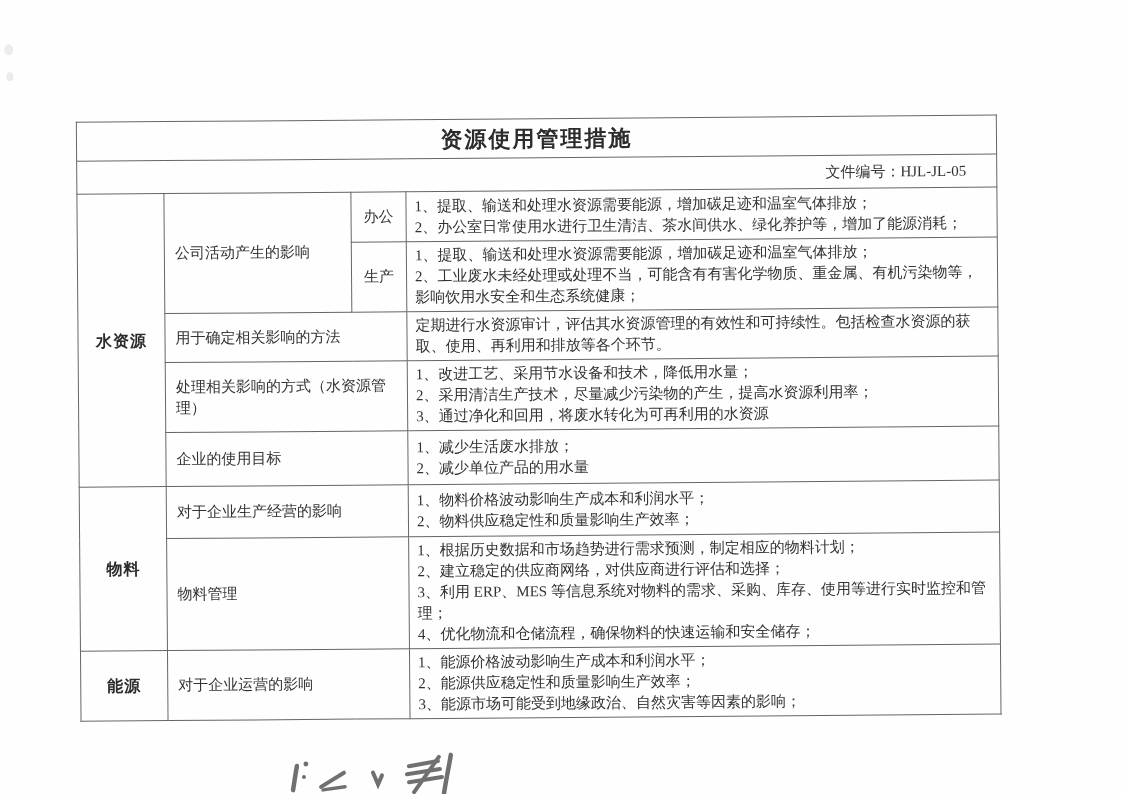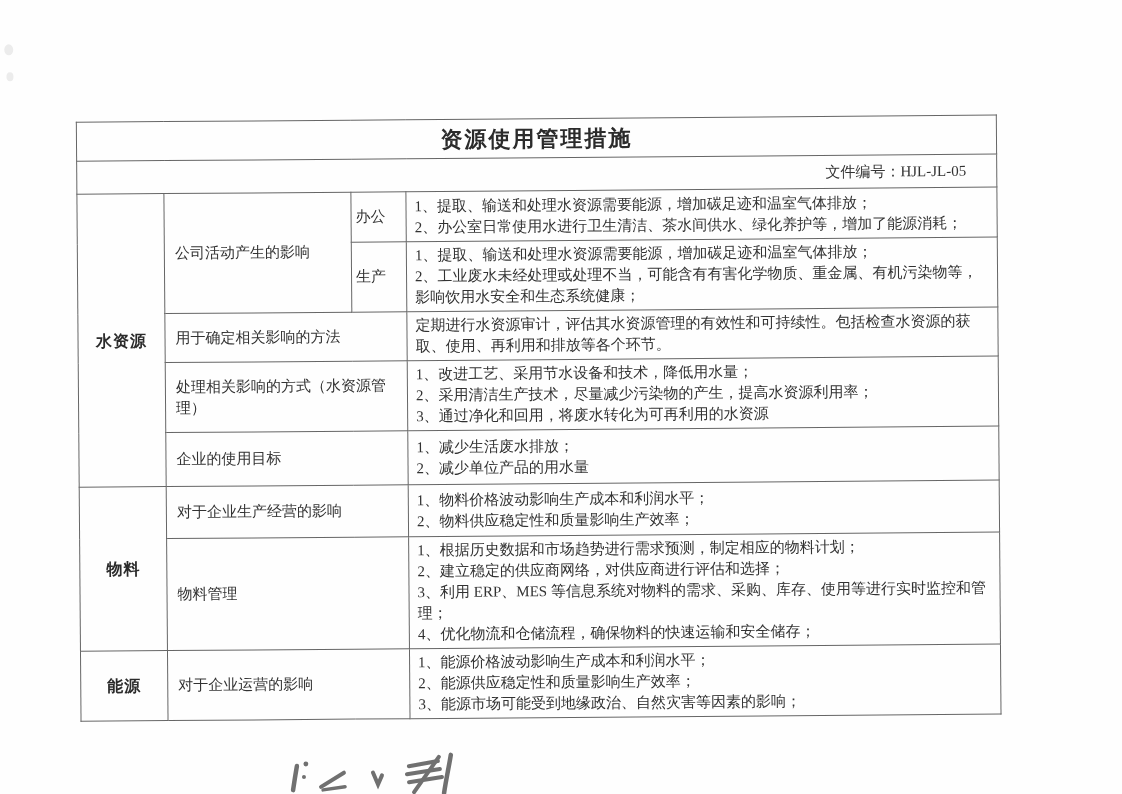--- a/index.html
+++ b/index.html
@@ -18,21 +18,21 @@
     border:1px solid #666;
     vertical-align:middle;
     font-size:15px;line-height:21px;
     padding:3px 8px;
     word-break:break-all;
   }
   .title-cell{height:34px;text-align:center;font-size:22px;font-weight:bold;letter-spacing:2px;padding:2px 0;color:#2b2b2b}
   .doc-cell{height:26px;text-align:right;padding-right:30px;font-size:15px}
   .cat{ text-align:center;font-weight:bold;font-size:16px;letter-spacing:1px;padding:0 2px;color:#2b2b2b }
   .label{ padding-left:10px }
-  .sub{ text-align:left;padding:0 4px }
+  .sub{ text-align:center;padding:0 4px }
   .content div{white-space:normal}
   tr.r1{height:50px} tr.r2{height:63px} tr.r3{height:44px} tr.r4{height:65px}
   tr.r5{height:54px} tr.r6{height:52px} tr.r7{height:83px} tr.r8{height:62px}
   .speck{position:absolute;background:#ececec;border-radius:50%}
   .hw{position:absolute;left:278px;top:745px;width:190px;height:49px}
 </style>
 </head>
 <body>
 
 <div class="page">

